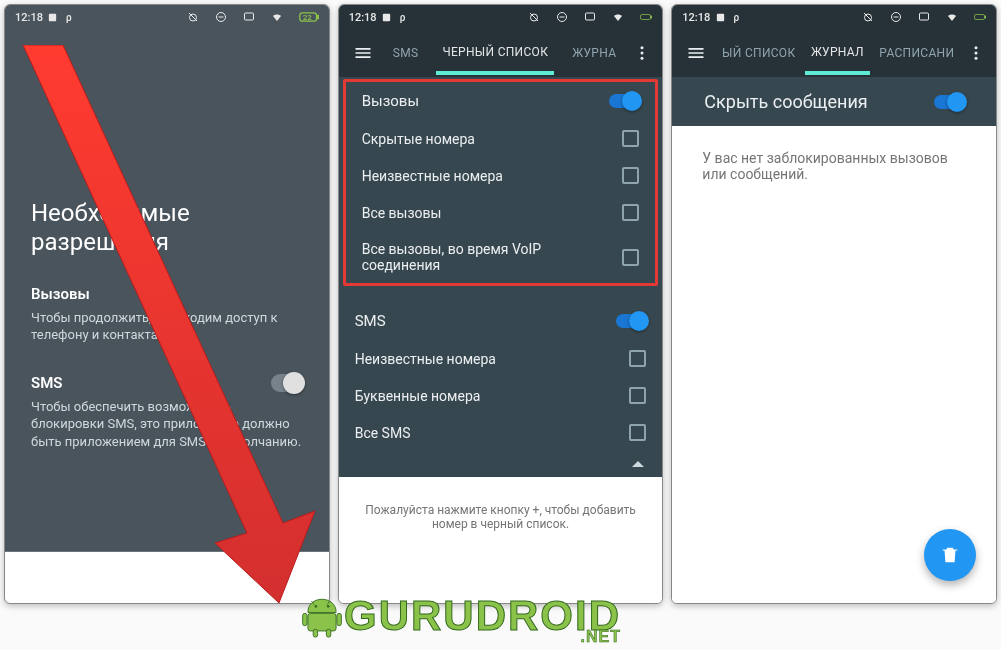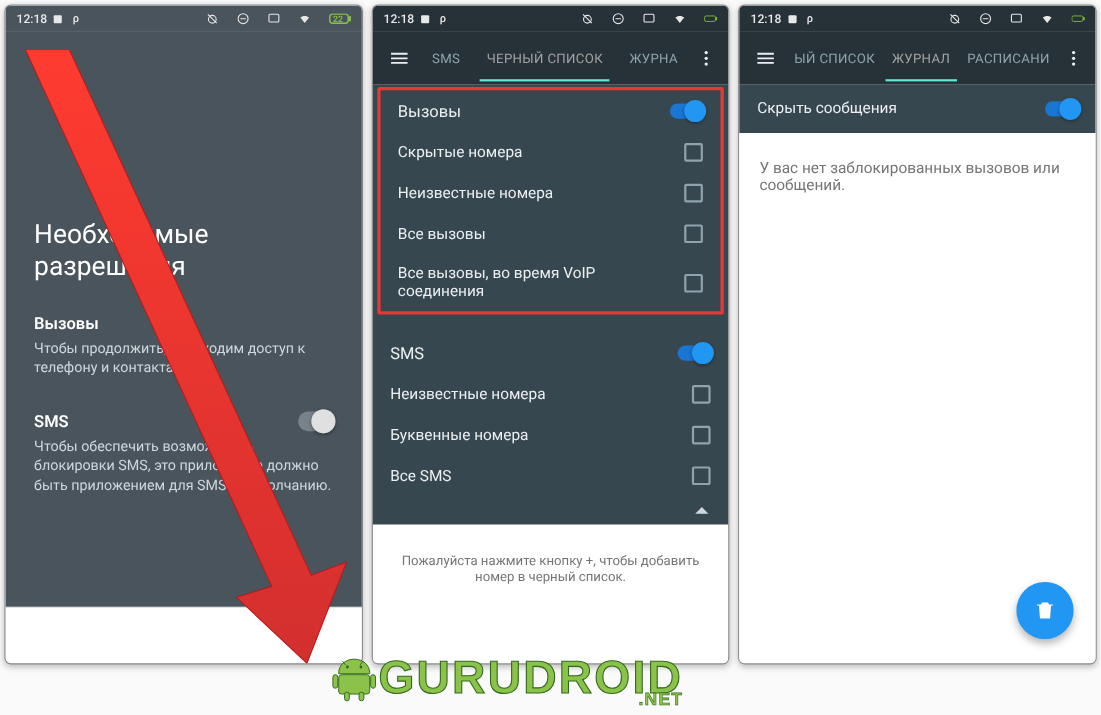--- a/index.html
+++ b/index.html
@@ -56,21 +56,21 @@
     font-size: 14px;
     padding: 0 6px;
   }
   .hamburger {
     width: 36px; height: 36px;
     display:flex; align-items:center; justify-content:center;
     cursor:pointer;
   }
   .tabs { display:flex; flex:1; justify-content:space-around; align-items:center; font-size:12px; letter-spacing:0.3px; }
   .tab { padding: 14px 6px; color:#90a4ae; cursor:pointer; white-space:nowrap; }
-  .tab.active { color:#a3a3a3; border-bottom: 2px solid #5eead4; padding-bottom:12px; }
+  .tab.active { color:#e5e5e5; border-bottom: 4px solid #5eead4; padding-bottom:12px; }
   .kebab { width:28px; display:flex; align-items:center; justify-content:center; cursor:pointer; }
 
   
   .phone1 .body {
     background: #4a545c;
     flex:1;
     display:flex;
     flex-direction:column;
     padding: 0 26px;
     color:#e8eaed;
@@ -134,23 +134,23 @@
   }
   .phone2 .hint {
     background:#fff; color:#757575; padding:26px 20px; font-size:12px; text-align:center;
     flex:1;
   }
 
   
   .phone3 .subbar {
     background:#37474f; color:#eceff1;
     display:flex; align-items:center; justify-content:space-between;
-    padding: 14px 16px; font-size:14px;
-  }
-  .phone3 .body { flex:1; background:#fff; padding: 24px 18px; color:#757575; font-size:14px; position:relative; }
+    padding: 14px 32px; font-size:18px;
+  }
+  .phone3 .body { flex:1; background:#fff; padding: 24px 30px; color:#757575; font-size:14px; position:relative; }
   .fab {
     position:absolute; right:20px; bottom:22px;
     width:52px; height:52px; border-radius:50%;
     background:#2196f3; display:flex; align-items:center; justify-content:center;
     box-shadow:0 4px 8px rgba(0,0,0,0.3);
     cursor:pointer;
   }
   
   .arrow {
     position:absolute; left:10px; top:40px; width:310px; height:560px;

